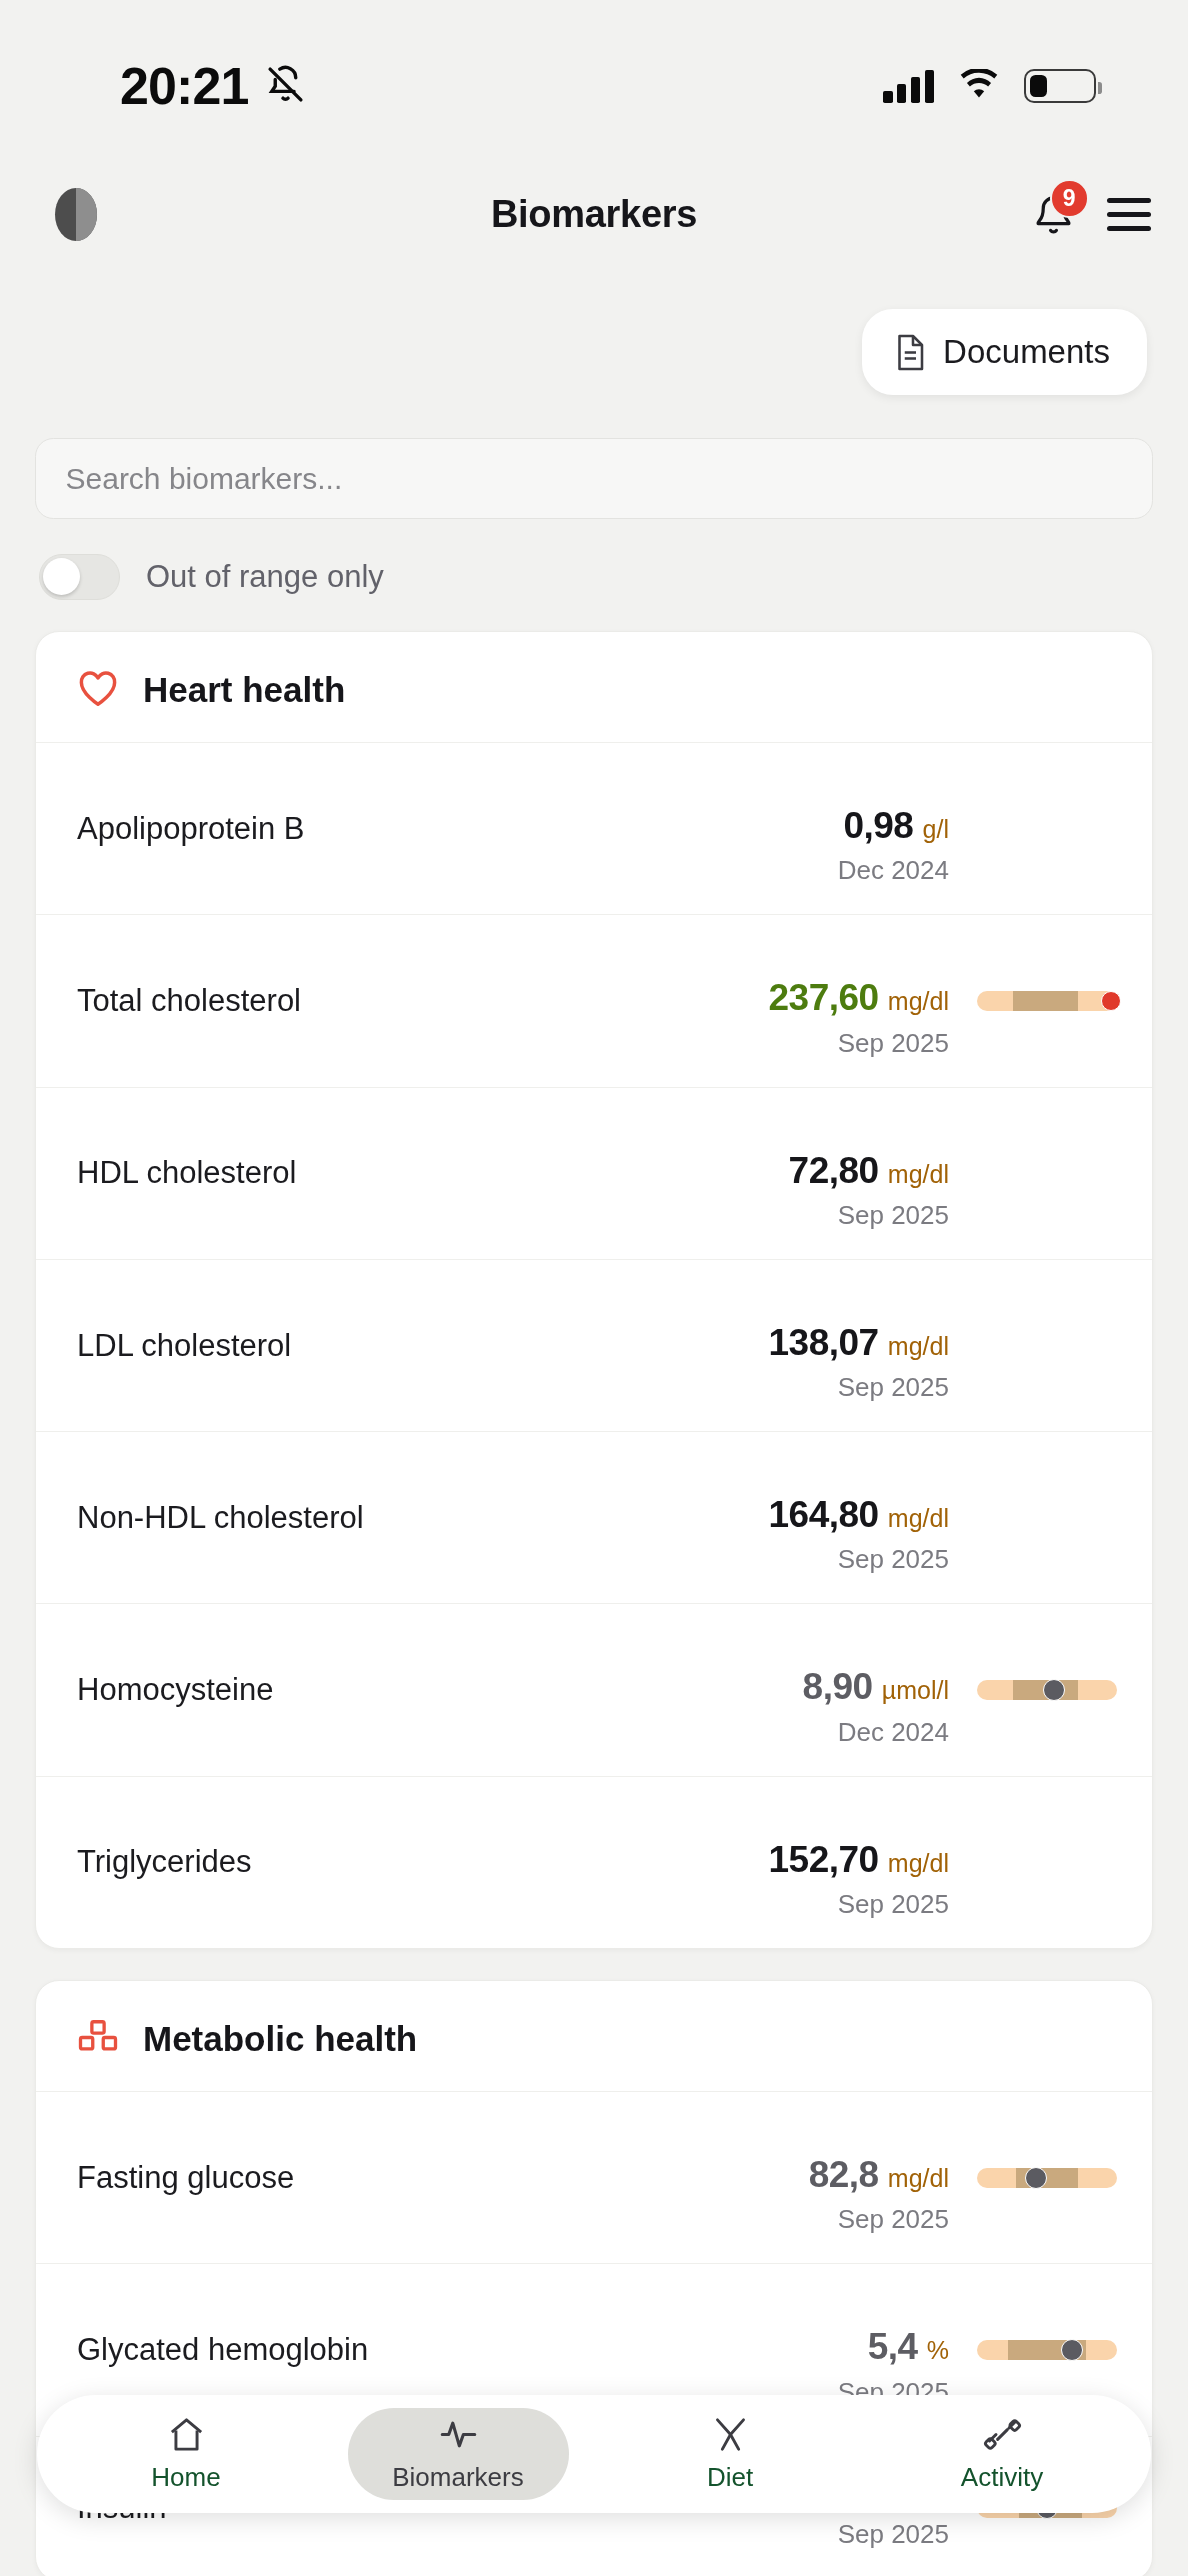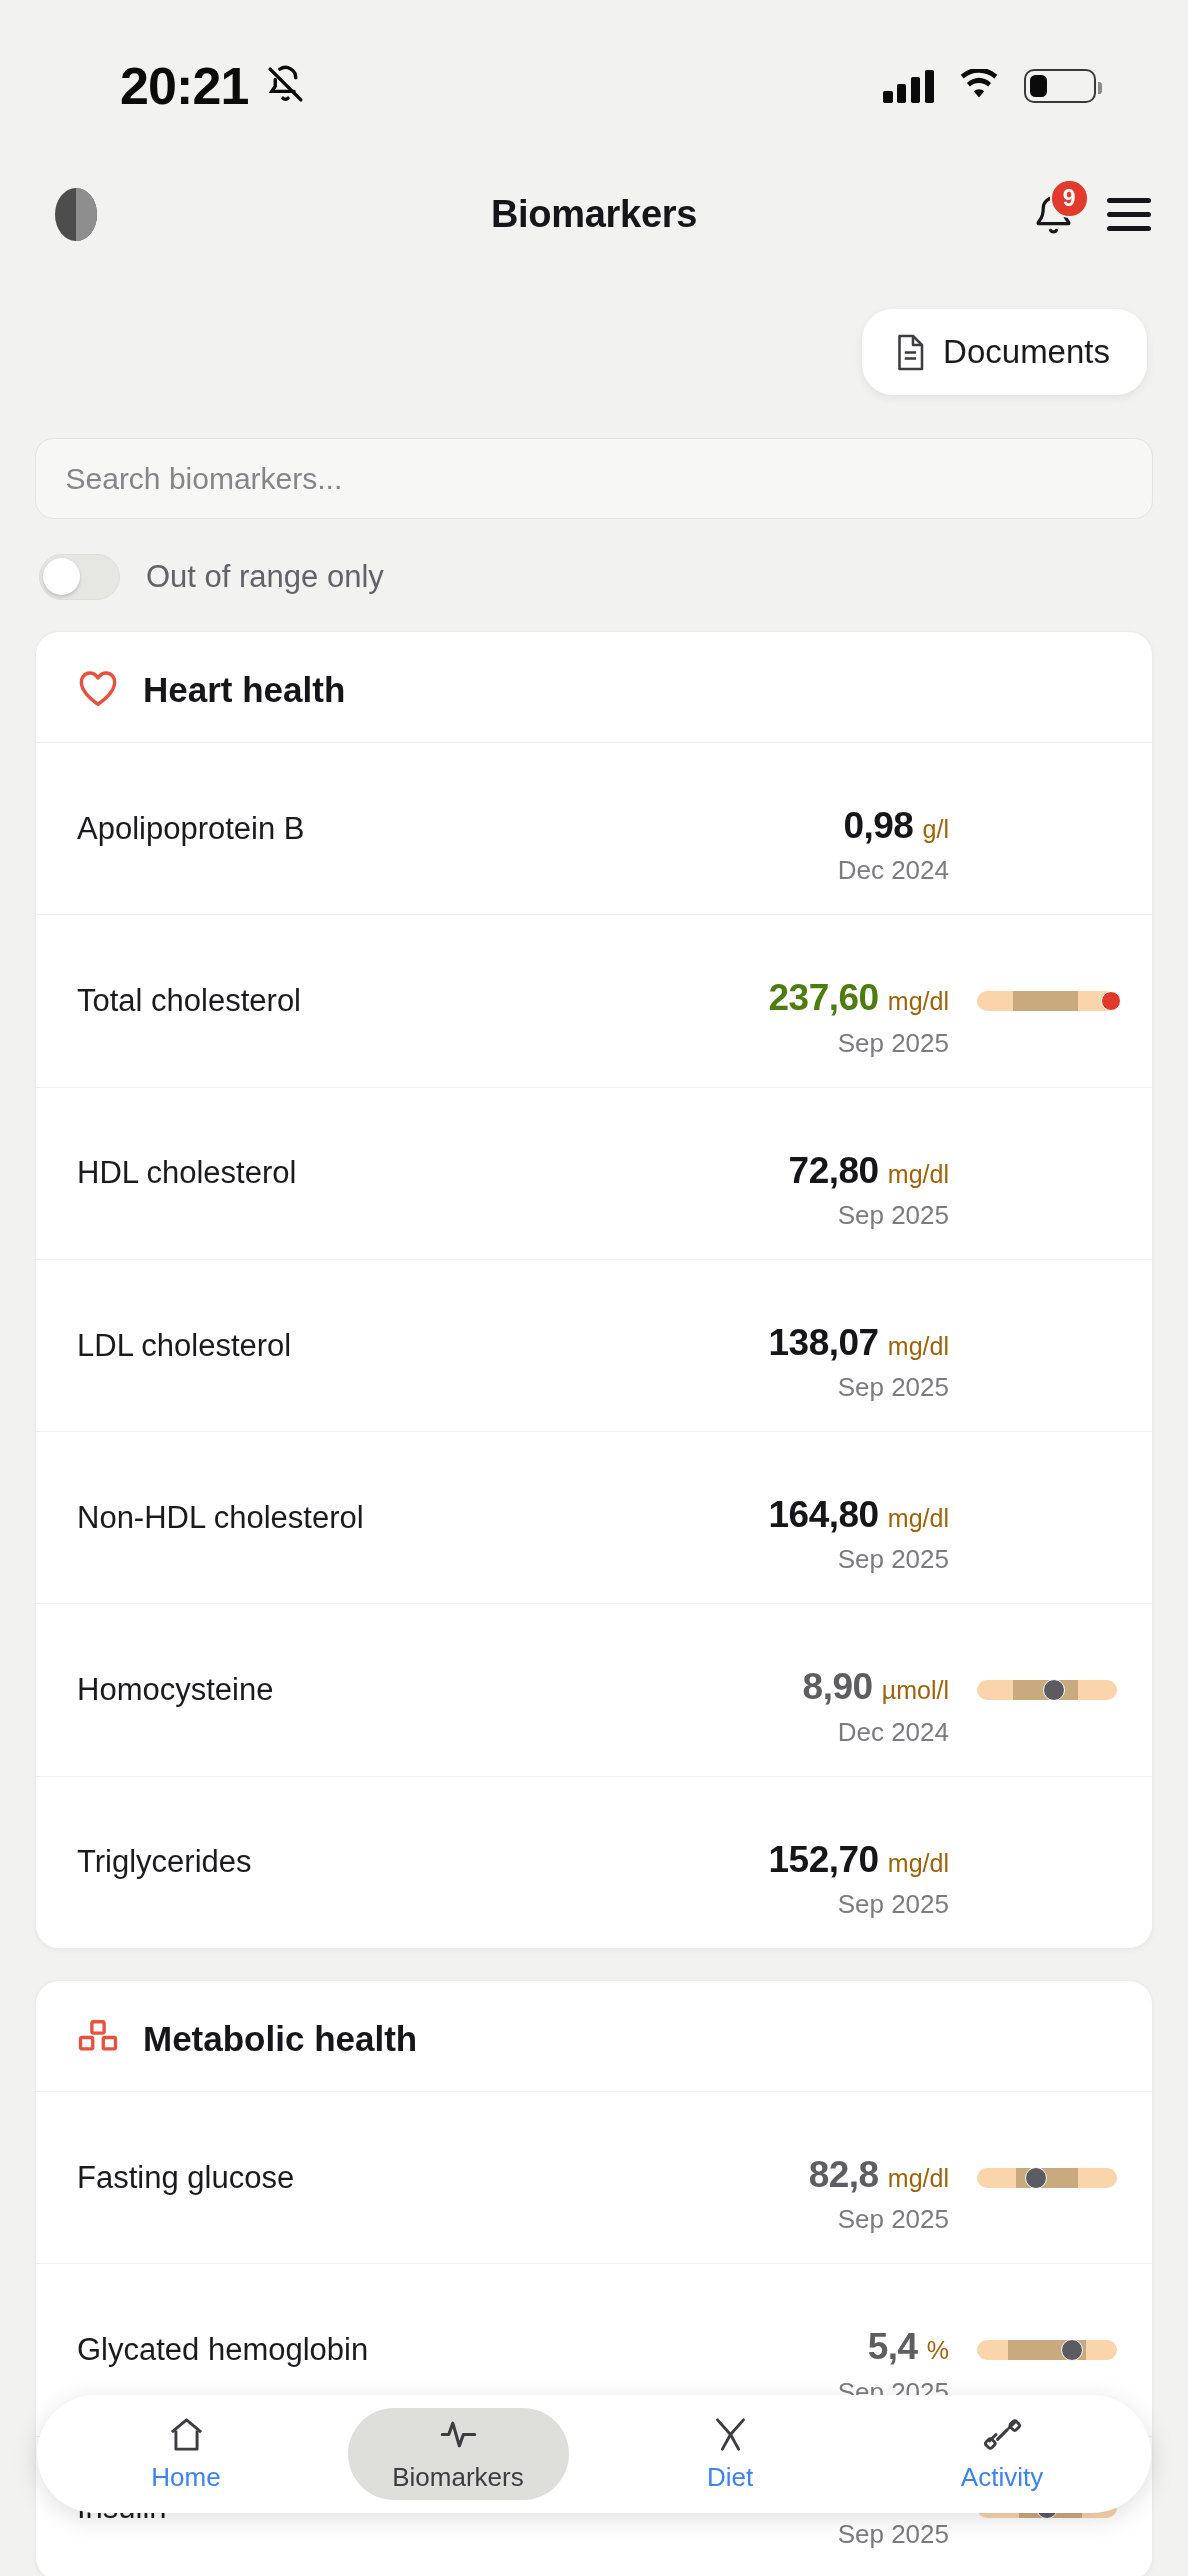--- a/index.html
+++ b/index.html
@@ -150,21 +150,21 @@
     height: 118px; background: #fff; border-radius: 59px;
     box-shadow: 0 5.5px 26px rgba(0,0,0,.13);
     display: flex; align-items: center; justify-content: space-around;
     padding: 0 13px;
   }
   .tab {
     display: flex; flex-direction: column; align-items: center; justify-content: center;
     gap: 7.4px; width: 221px; height: 92px; border-radius: 46px;
   }
   .tab.active { background: #dededa; }
-  .tab-label { font-size: 26px; color: #3b82f6; }
+  .tab-label { font-size: 26px; color: #14532d; }
   .tab.active .tab-label { color: #3c3c42; }
   .tab svg { display: block; }
 </style>
 </head>
 <body>
 
 <div class="statusbar">
   <div class="sb-left">
     <span class="sb-time">20:21</span>
     <span>

